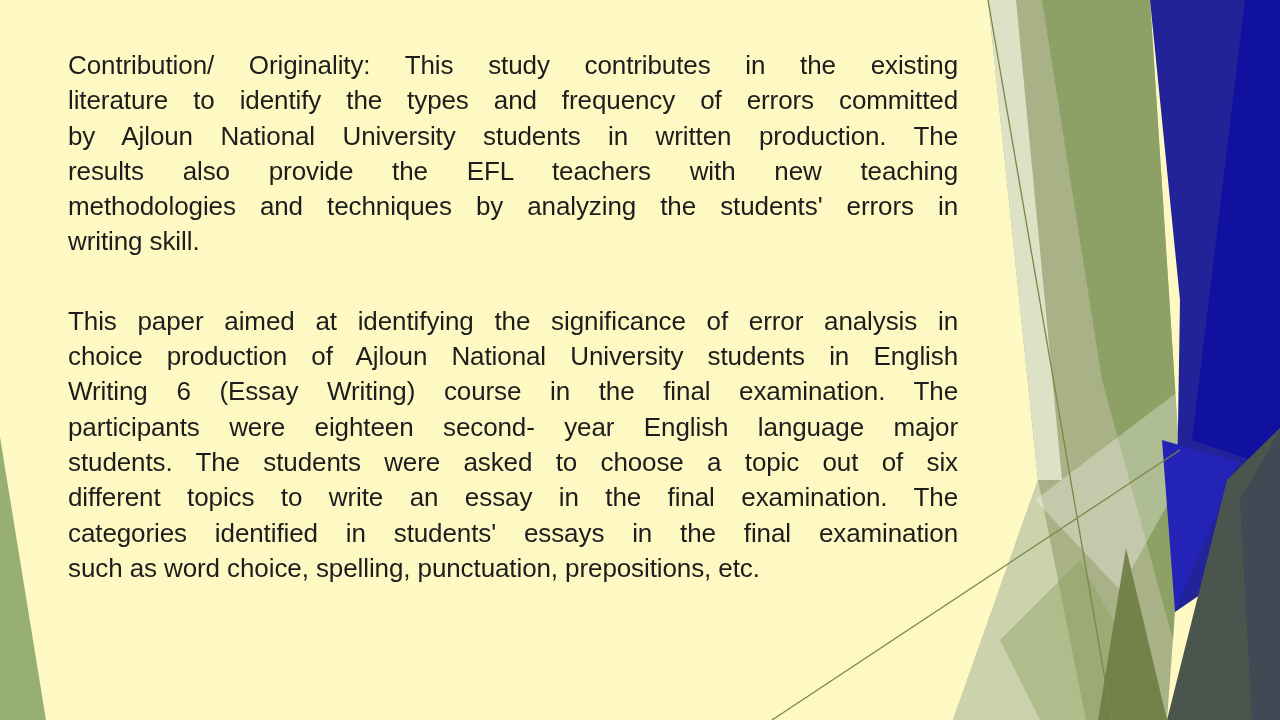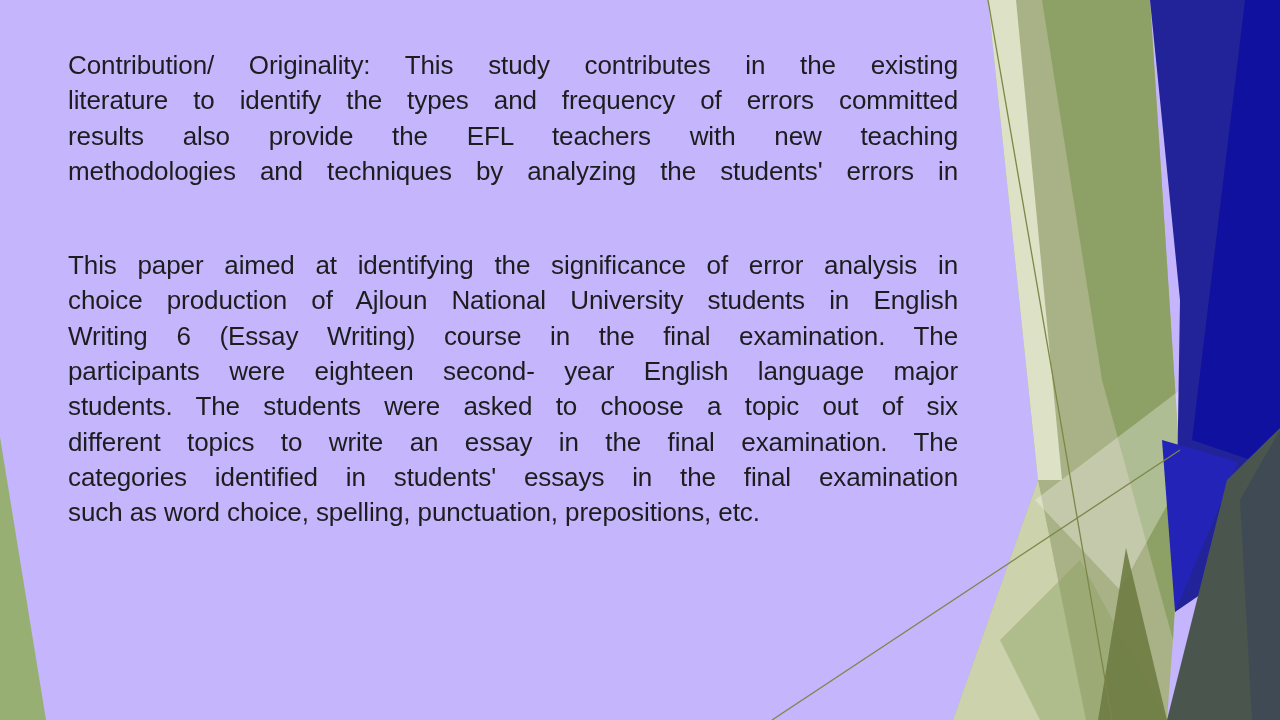--- a/index.html
+++ b/index.html
@@ -5,39 +5,39 @@
   html, body { margin: 0; padding: 0; }
   body {
     width: 1280px; height: 720px;
     background: #ffffff;
     overflow: hidden;
     font-family: "Liberation Sans", sans-serif;
   }
   .slide {
     position: relative;
     width: 1280px; height: 720px;
-    background: #c4b5fd;
+    background: #fef9c3;
   }
   .decoration {
     position: absolute;
     left: 0; top: 0;
     width: 1280px; height: 720px;
     pointer-events: none;
   }
   .textblock {
     position: absolute;
     left: 68px; top: 48px;
     width: 890px;
     font-size: 26px;
     line-height: 35.3px;
     color: #1d1d1d;
     letter-spacing: -0.1px;
   }
   .para { margin: 0; }
-  .para + .para { margin-top: 59px; }
+  .para + .para { margin-top: 44px; }
   .jline {
     text-align: justify;
     text-align-last: justify;
     white-space: normal;
   }
   .jline.last {
     text-align: left;
     text-align-last: left;
   }
 </style>
@@ -77,22 +77,24 @@
     <line stroke-width="1.3" x1="1180" y1="450" x2="772" y2="720" stroke="#7c8747"></line>
 
     <polygon points="0,437 46,720 0,720" fill="#97af72"></polygon>
   </svg>
 
   <div class="textblock">
 
     <div class="para">
       <div class="jline">Contribution/ Originality: This study contributes in the existing</div>
       <div class="jline">literature to identify the types and frequency of errors committed</div>
+      <div class="jline">by Ajloun National University students in written production. The</div>
       <div class="jline">results also provide the EFL teachers with new teaching</div>
       <div class="jline">methodologies and techniques by analyzing the students' errors in</div>
+      <div class="jline last">writing skill.</div>
     </div>
 
     <div class="para">
       <div class="jline">This paper aimed at identifying the significance of error analysis in</div>
       <div class="jline">choice production of Ajloun National University students in English</div>
       <div class="jline">Writing 6 (Essay Writing) course in the final examination. The</div>
       <div class="jline">participants were eighteen second- year English language major</div>
       <div class="jline">students.  The students were asked to choose a topic out of six</div>
       <div class="jline">different topics to write an essay in the final examination. The</div>
       <div class="jline">categories identified in students' essays in the final examination</div>

